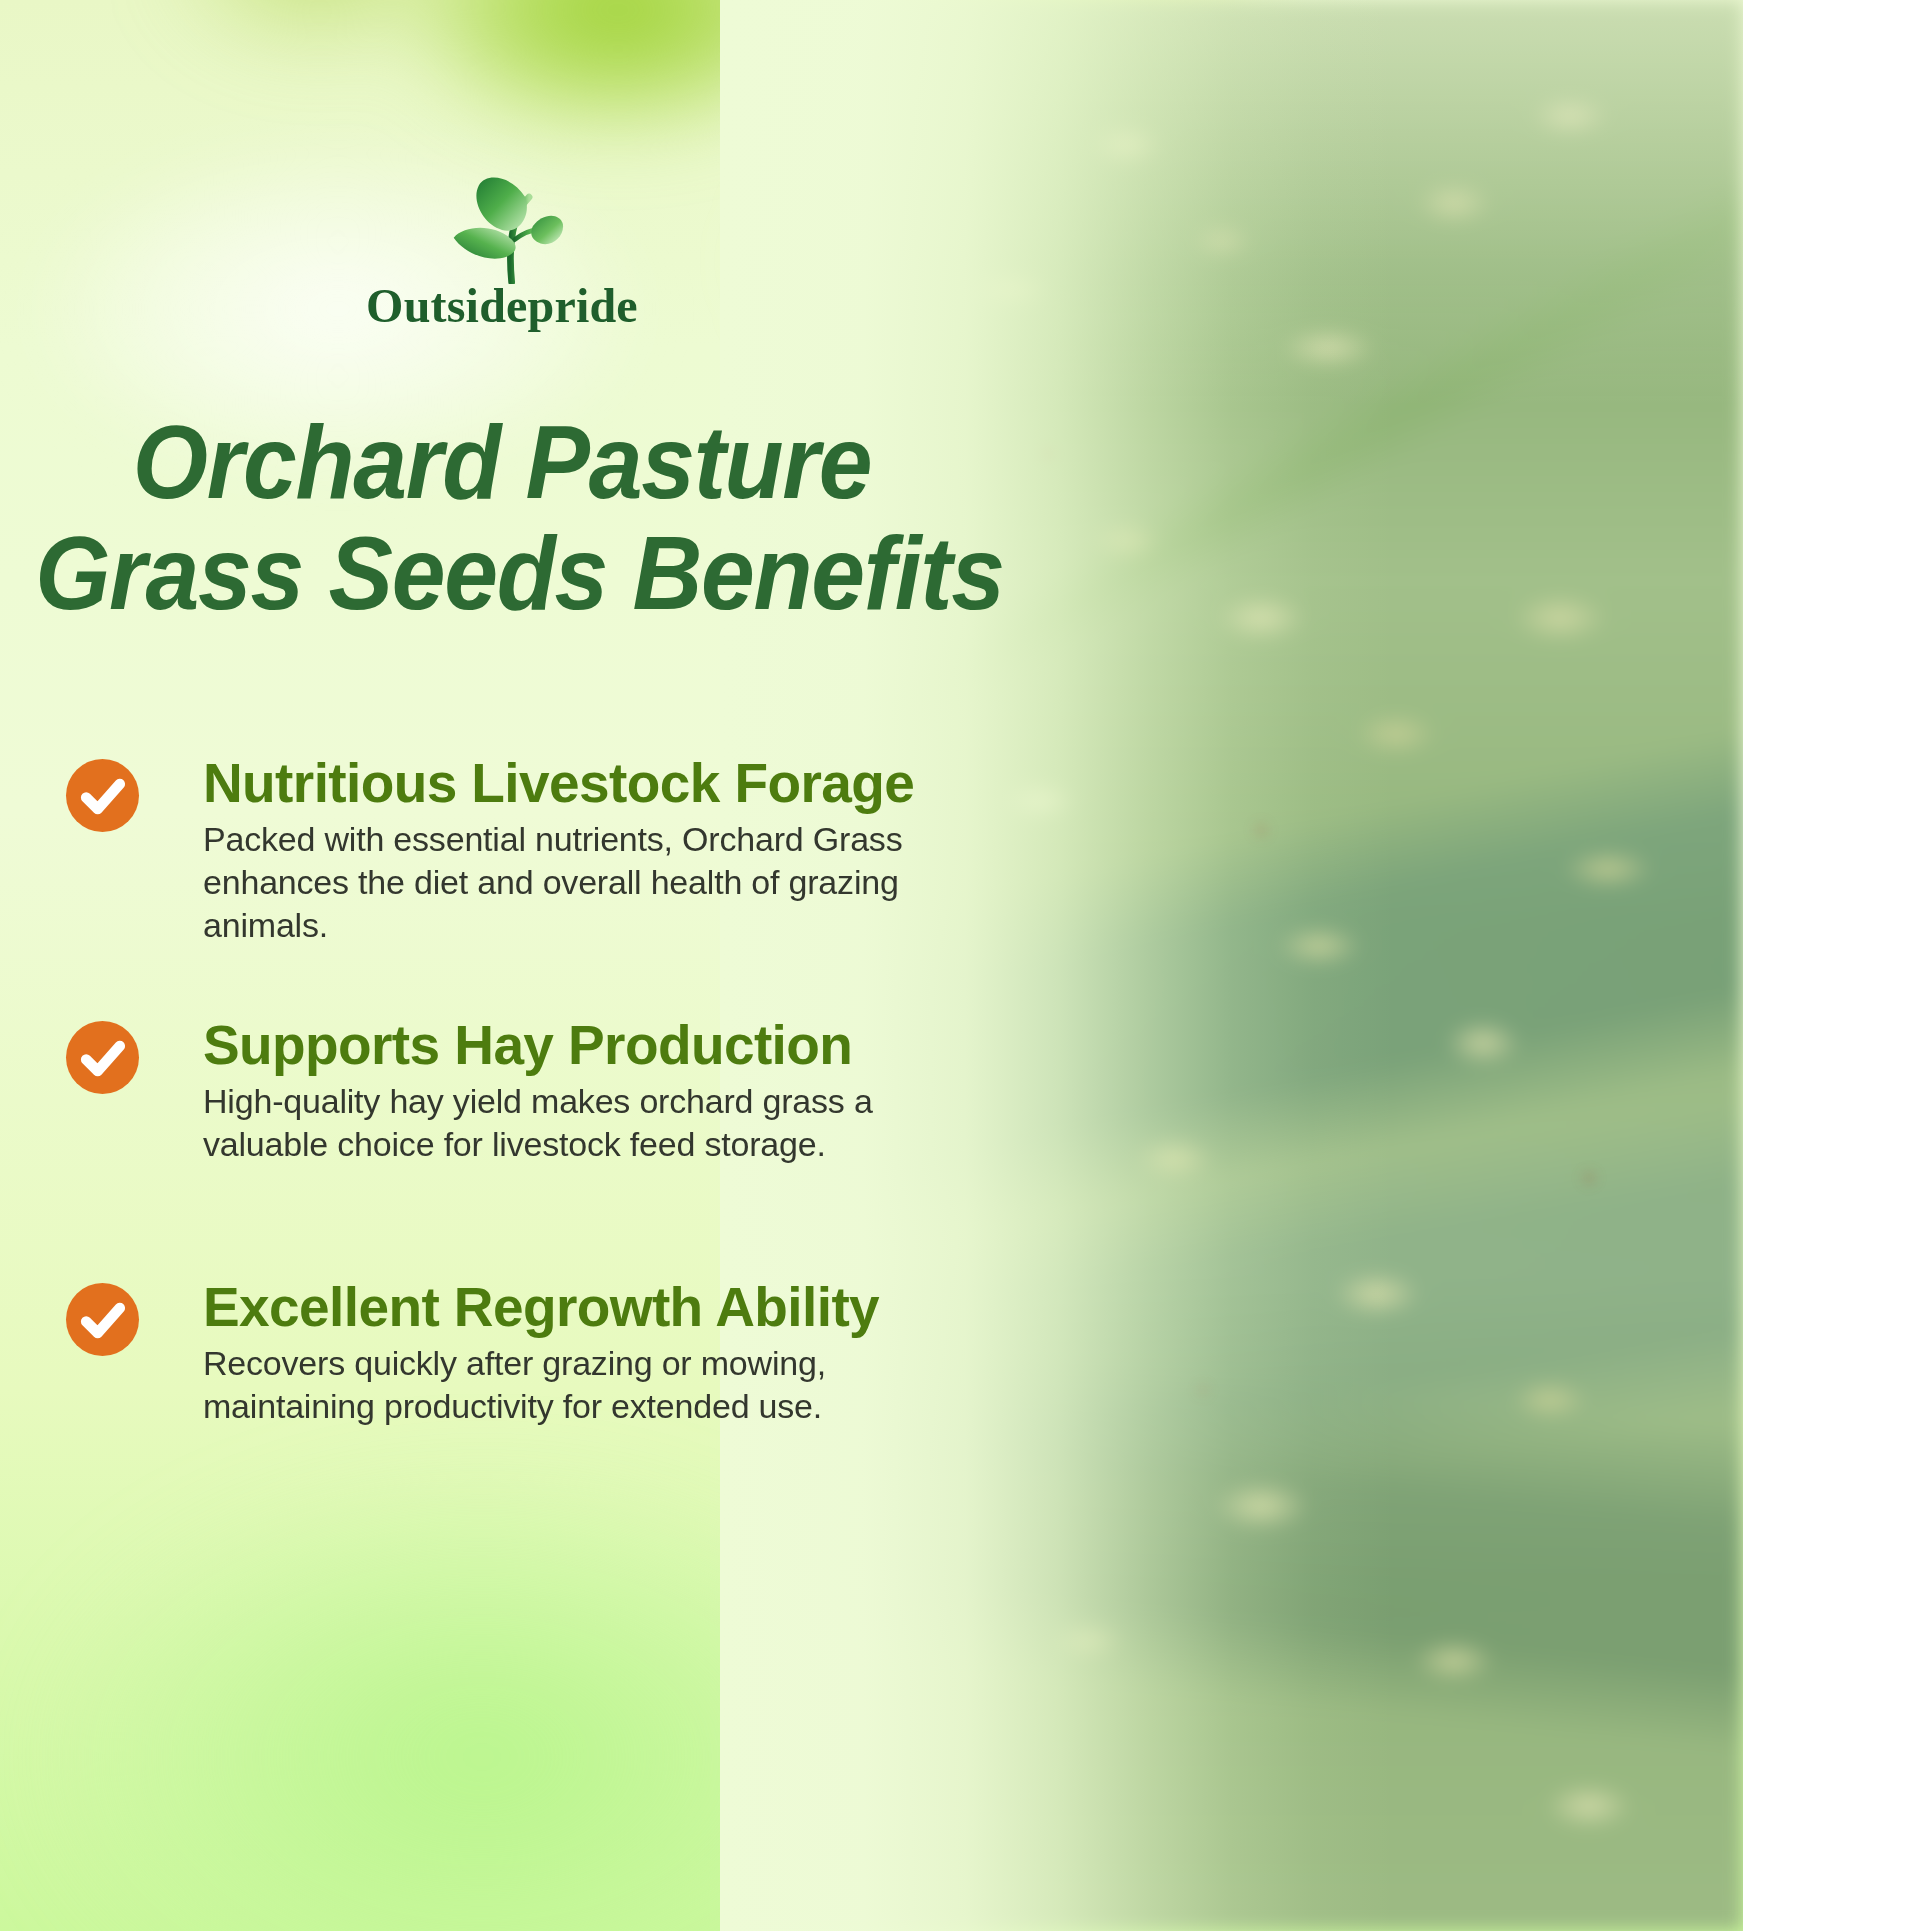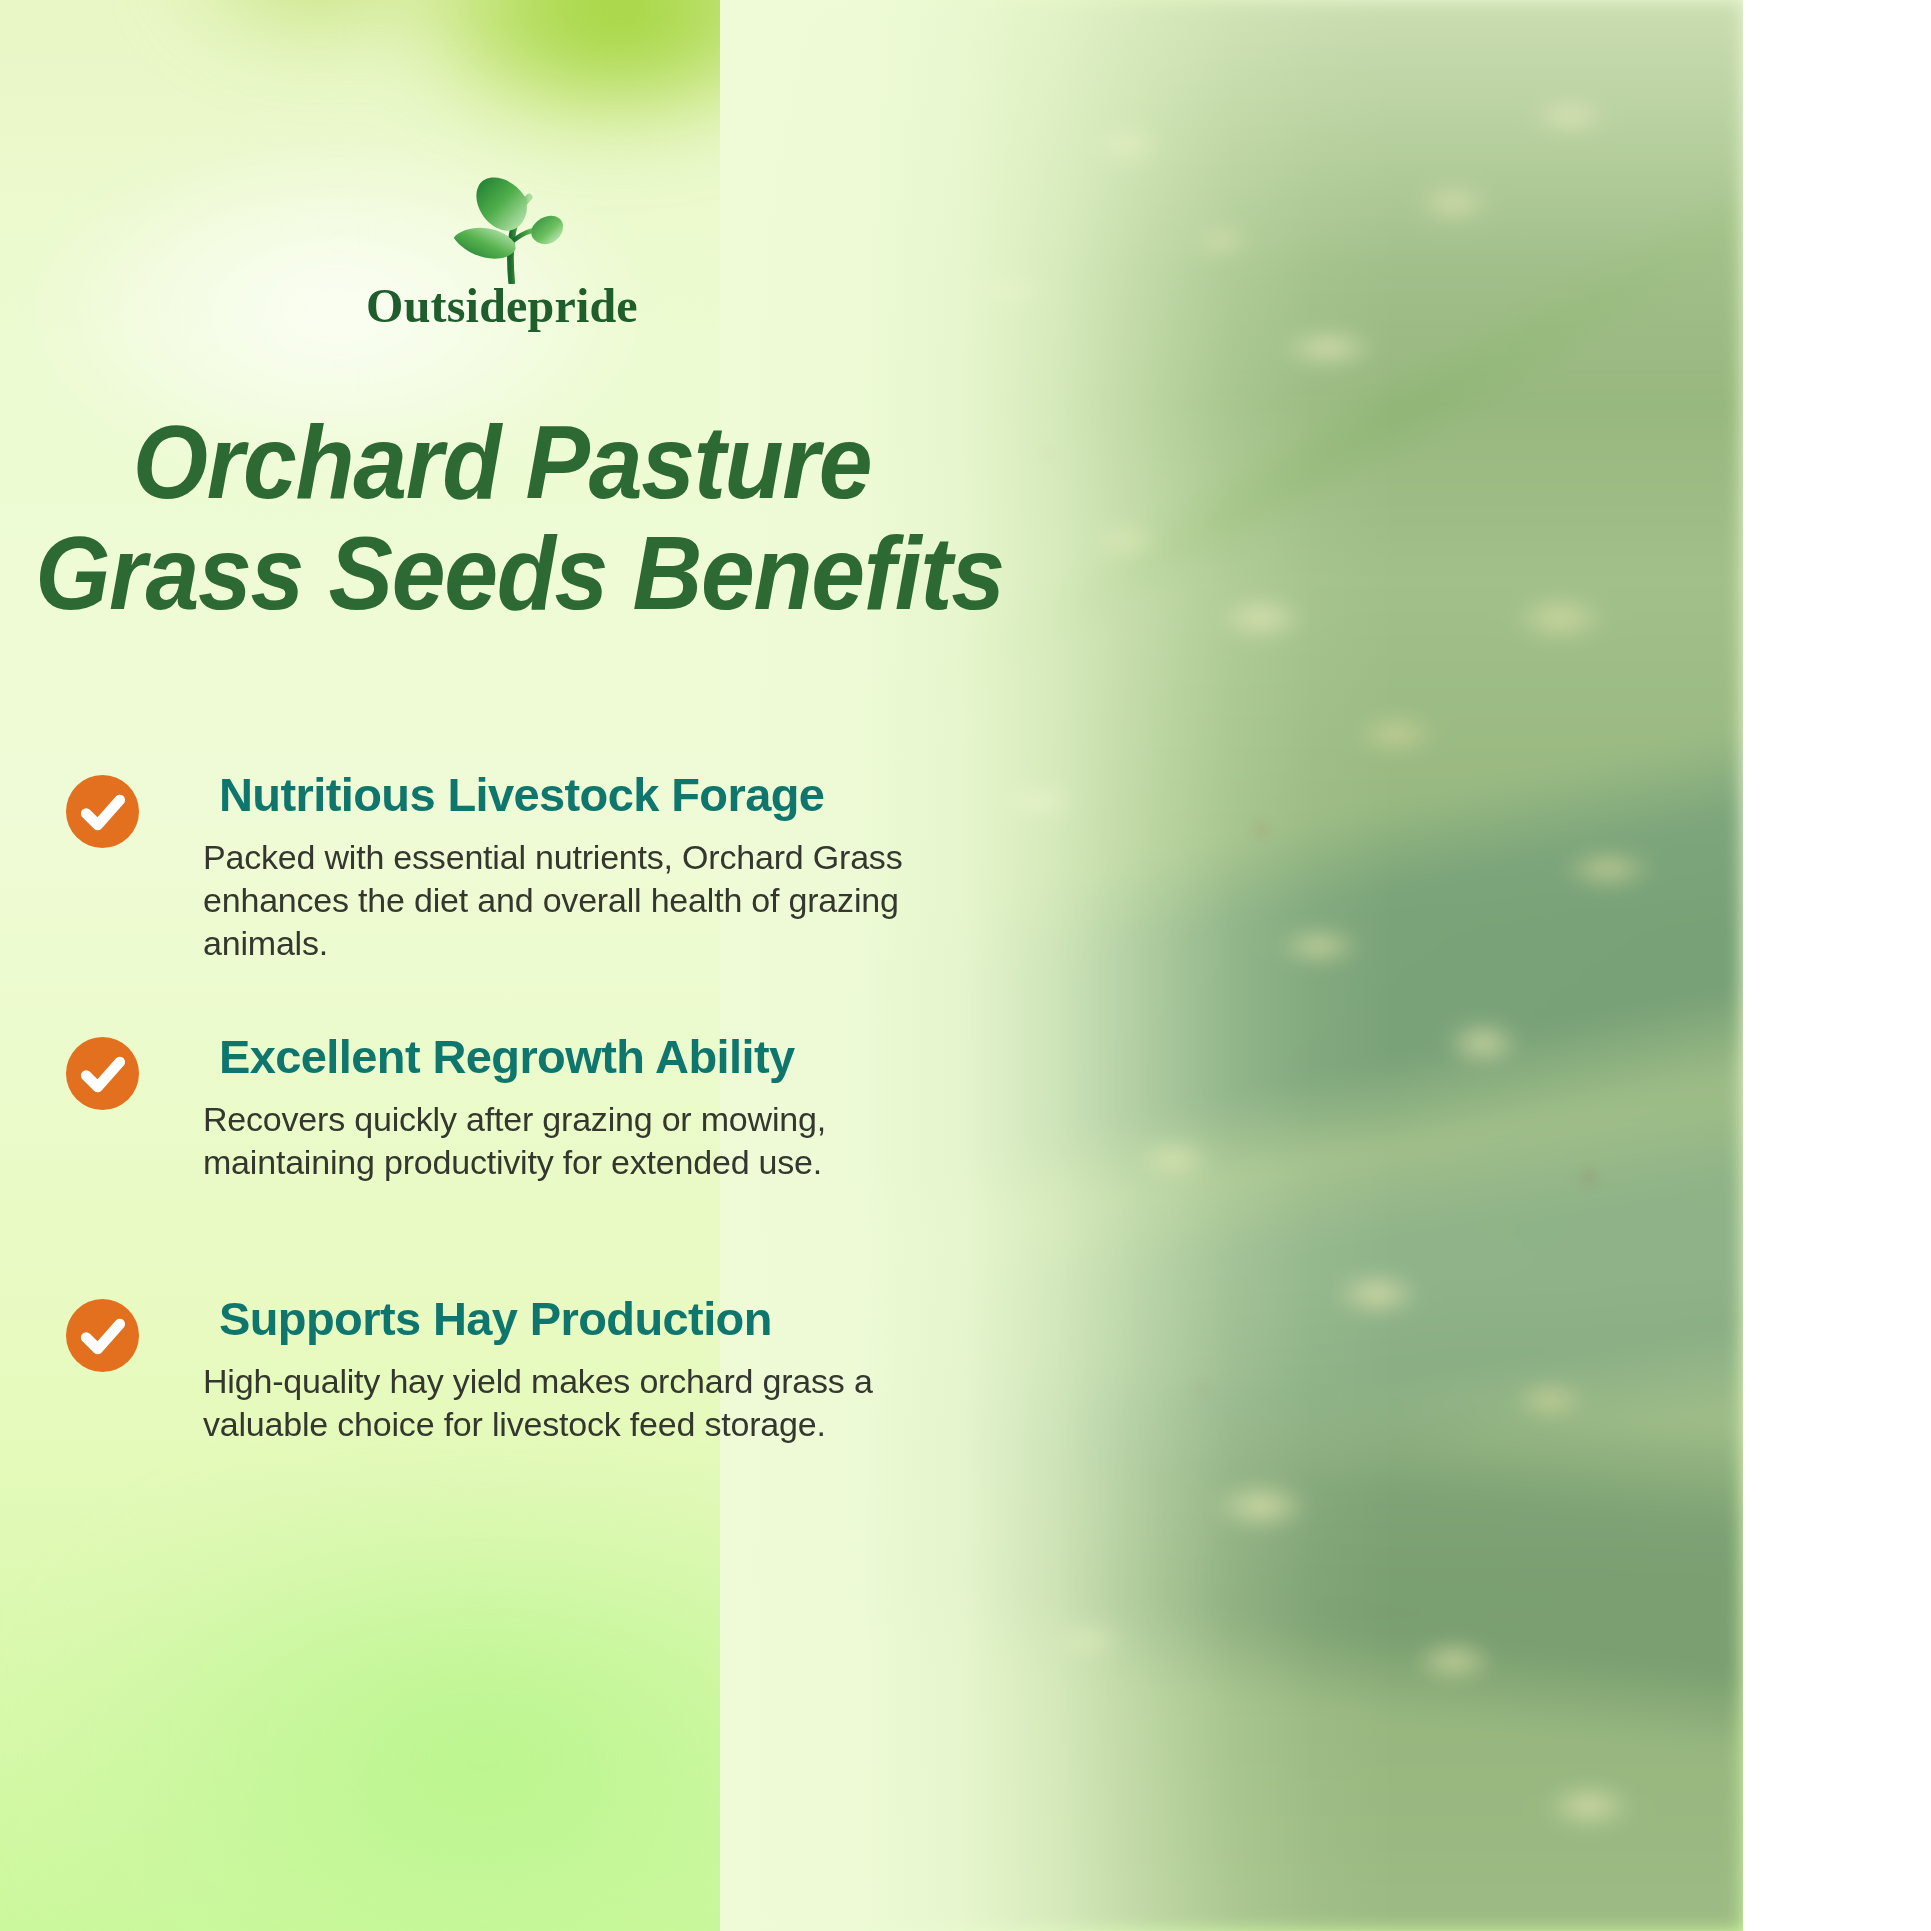--- a/index.html
+++ b/index.html
@@ -197,26 +197,26 @@
   .benefit + .benefit { margin-top: 21px; }
   .check-badge {
     position: absolute;
     left: 0; top: 3.9px;
     width: 73px; height: 73px;
     border-radius: 50%;
     background: #e2701e;
   }
   .check-badge svg { display: block; }
   .benefit-title {
-    margin: 16px;
-    font-size: 47px;
+    margin: 0;
+    font-size: 55px;
     font-weight: 700;
     line-height: 1.04;
     letter-spacing: -0.6px;
-    color: #0f766e;
+    color: #4d7c0f;
     white-space: nowrap;
   }
   .benefit-desc {
     margin: 5.8px 0 0 0;
     font-size: 34px;
     font-weight: 400;
     line-height: 1.26;
     letter-spacing: -0.2px;
     color: #33372e;
     max-width: 714px;
@@ -297,30 +297,30 @@
         <h2 class="benefit-title">Nutritious Livestock Forage</h2>
         <p class="benefit-desc">Packed with essential nutrients, Orchard Grass enhances the diet and overall health of grazing animals.</p>
       </div>
 
       <div class="benefit">
         <span class="check-badge">
           <svg width="73" height="73" viewBox="0 0 76 76" xmlns="http://www.w3.org/2000/svg">
             <path d="M21 40 L33 52 L56 26" stroke="#ffffff" stroke-width="11" fill="none" stroke-linecap="round" stroke-linejoin="round"></path>
           </svg>
         </span>
-        <h2 class="benefit-title">Excellent Regrowth Ability</h2>
-        <p class="benefit-desc">Recovers quickly after grazing or mowing, maintaining productivity for extended use.</p>
+        <h2 class="benefit-title">Supports Hay Production</h2>
+        <p class="benefit-desc">High-quality hay yield makes orchard grass a valuable choice for livestock feed storage.</p>
       </div>
 
       <div class="benefit">
         <span class="check-badge">
           <svg width="73" height="73" viewBox="0 0 76 76" xmlns="http://www.w3.org/2000/svg">
             <path d="M21 40 L33 52 L56 26" stroke="#ffffff" stroke-width="11" fill="none" stroke-linecap="round" stroke-linejoin="round"></path>
           </svg>
         </span>
-        <h2 class="benefit-title">Supports Hay Production</h2>
-        <p class="benefit-desc">High-quality hay yield makes orchard grass a valuable choice for livestock feed storage.</p>
+        <h2 class="benefit-title">Excellent Regrowth Ability</h2>
+        <p class="benefit-desc">Recovers quickly after grazing or mowing, maintaining productivity for extended use.</p>
       </div>
 
     </div>
   </div>
 </div>
 
 
 </body></html>

